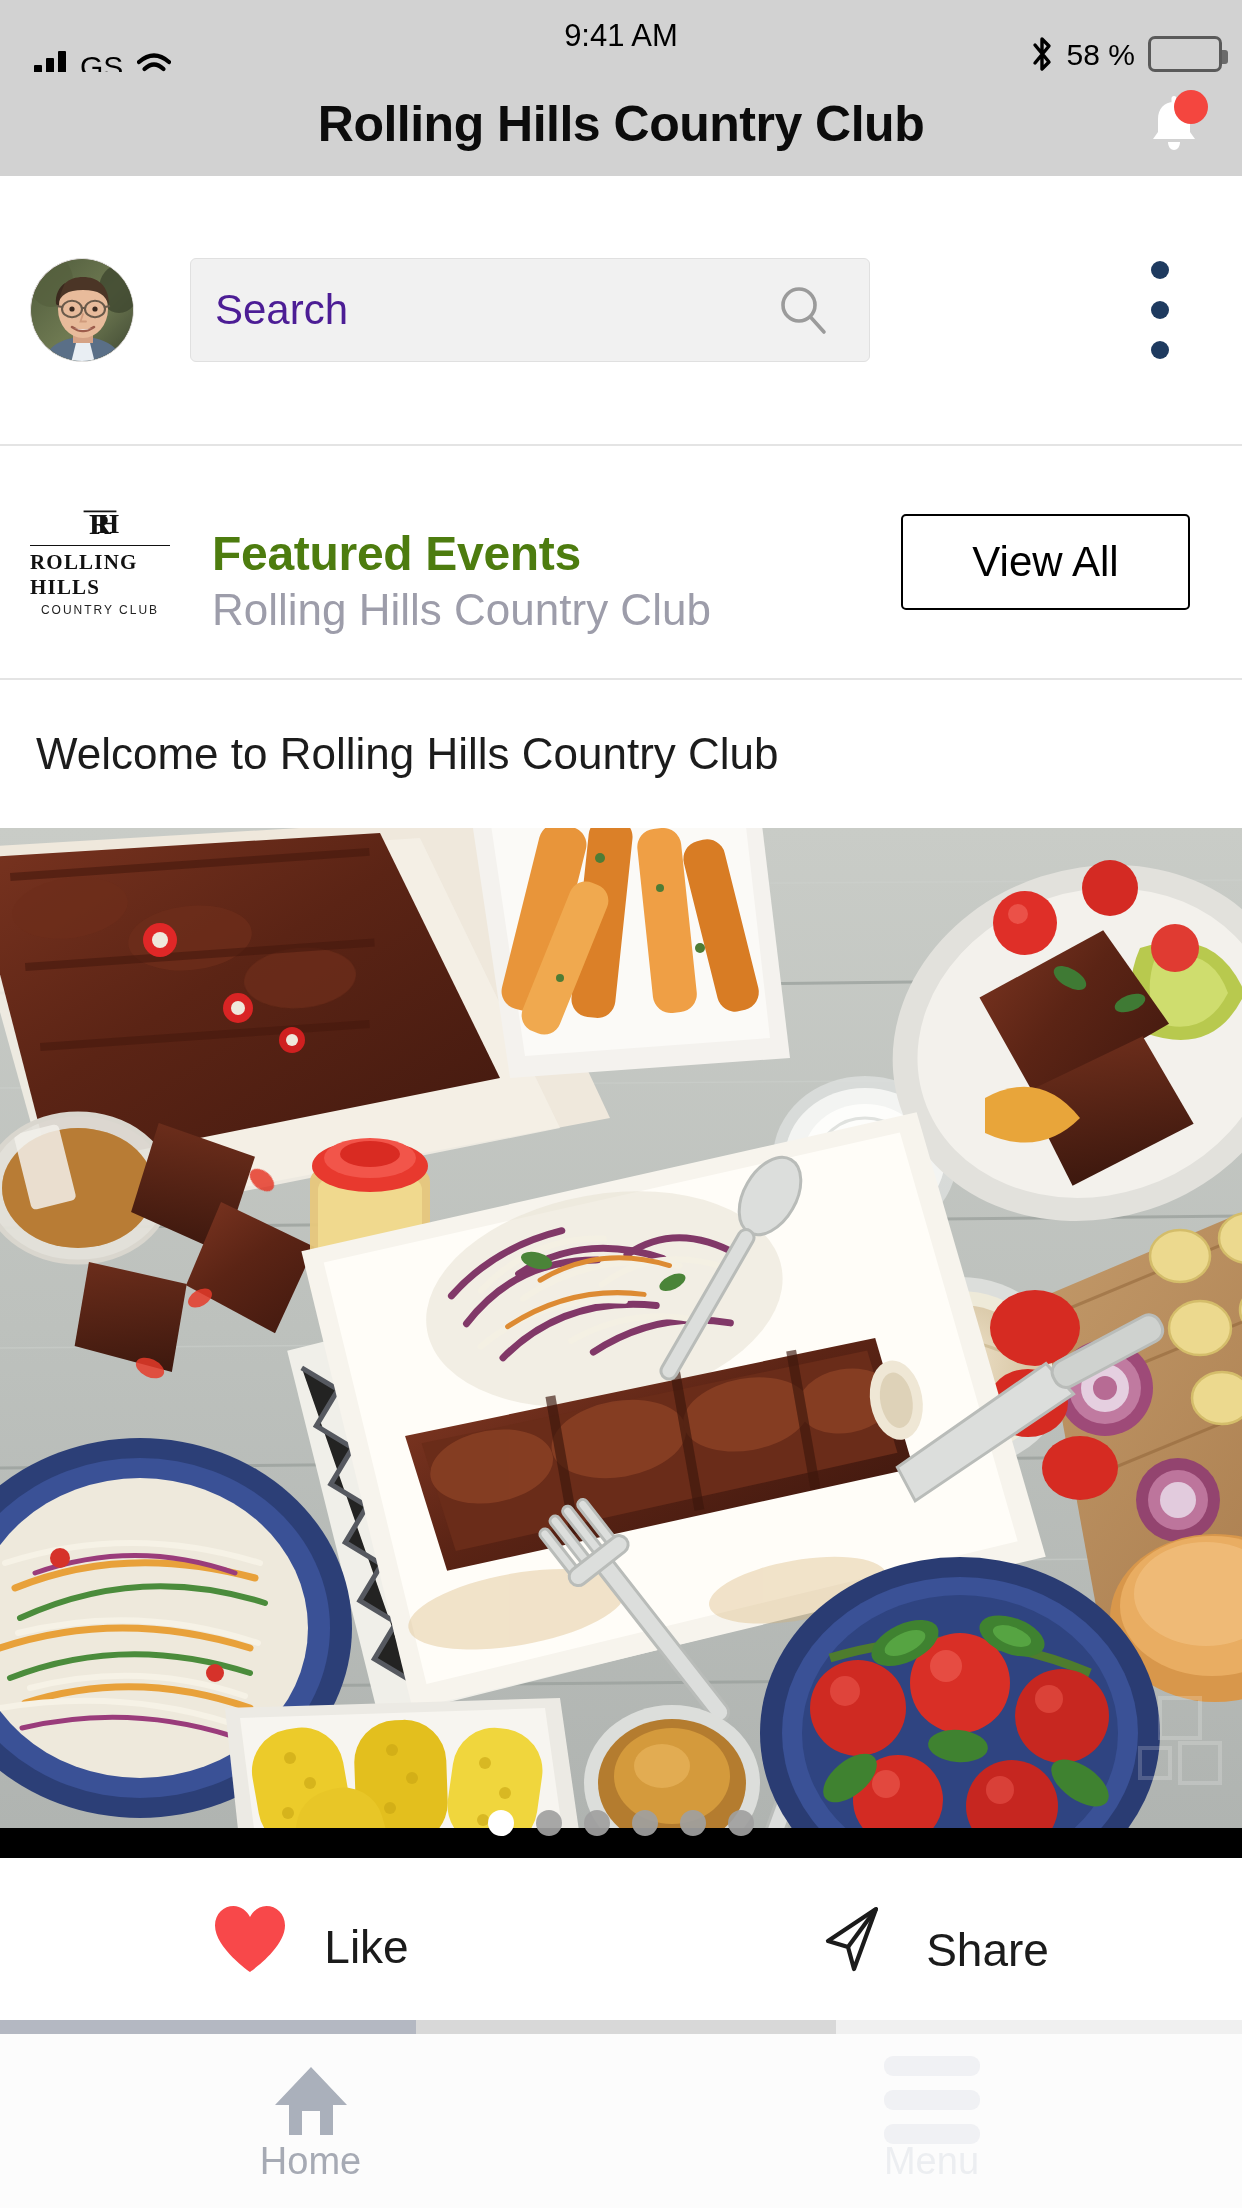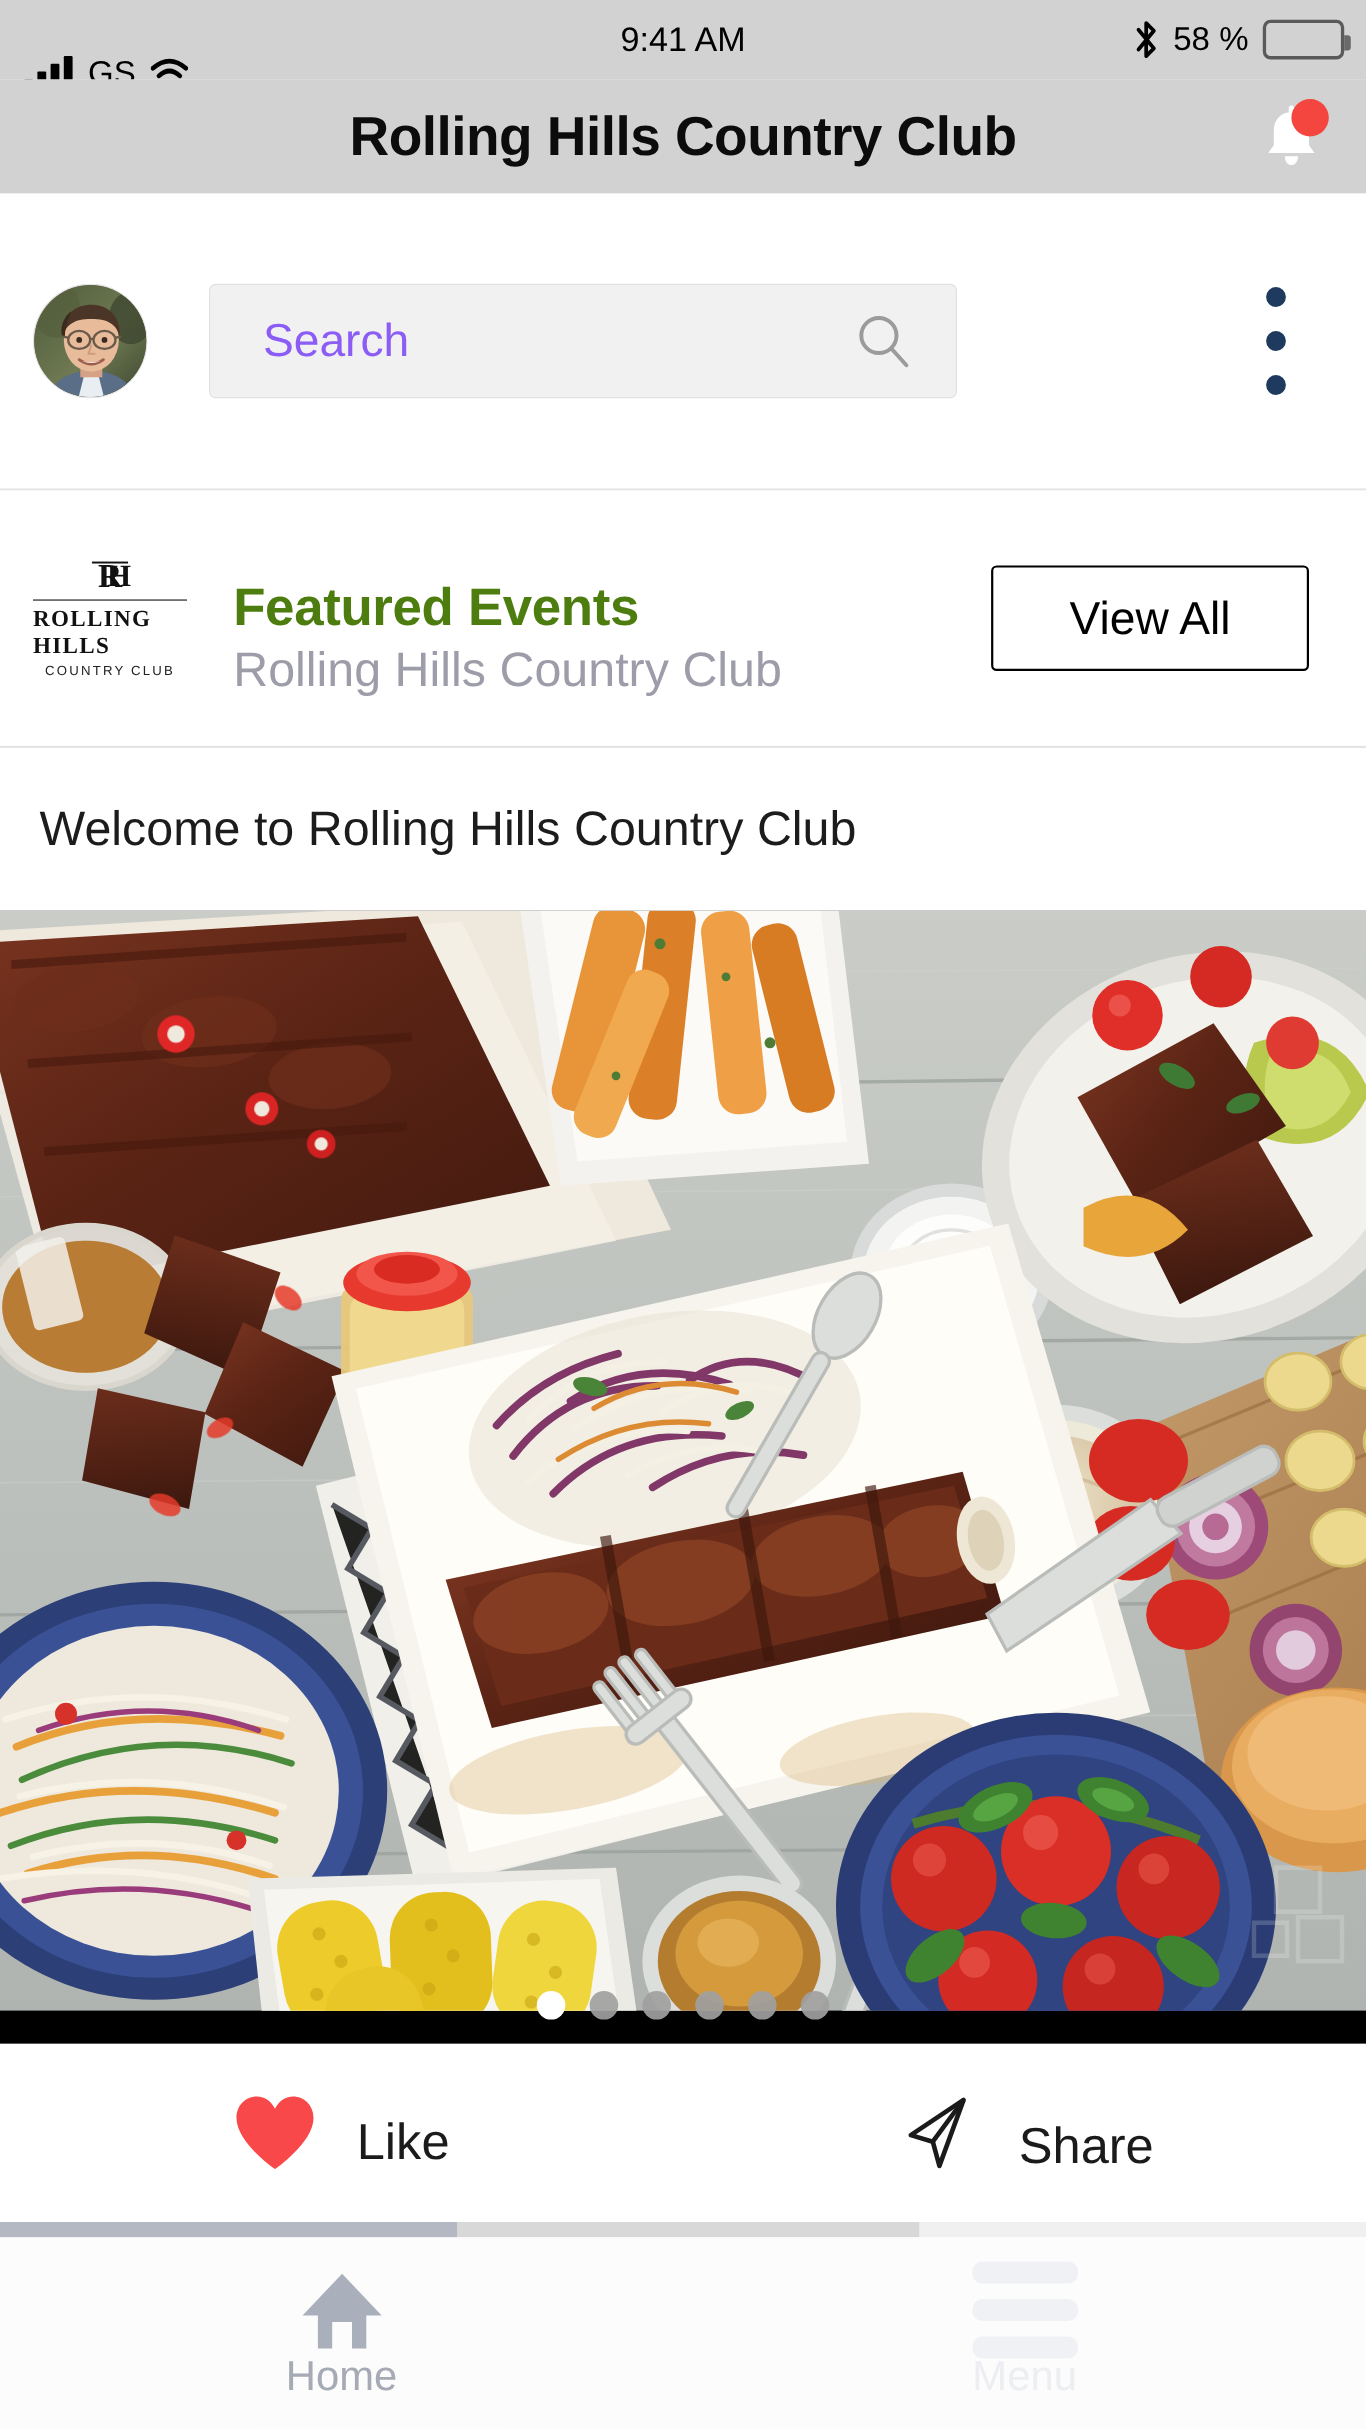--- a/index.html
+++ b/index.html
@@ -25,21 +25,21 @@
   .bars i:nth-child(2){ height:19px; }
   .bars i:nth-child(3){ height:26px; }
   .bars i:nth-child(4){ height:33px; }
   .carrier { font-size:30px; color:#000; font-family:"Liberation Sans", sans-serif; letter-spacing:0px; }
   .wifi { width:34px; height:30px; position:relative; }
   .sb-center {
     position:absolute; left:0; right:0; top:0; height:72px;
     display:flex; align-items:center; justify-content:center;
     font-size:31px; color:#000;
   }
-  .sb-right { position:absolute; right:20px; top:0; height:72px; display:flex; align-items:center; gap:13px; }
+  .sb-right { position:absolute; right:20px; top:0; height:72px; display:flex; align-items:flex-end; gap:13px; }
   .bt { width:24px; height:36px; }
   .battpct { font-size:30px; color:#000; }
   .battery { width:74px; height:36px; border:3px solid #5a5a5a; border-radius:7px; position:relative; padding:3px; }
   .battery .fill { height:100%; background:#000; border-radius:2px; }
   .battery:after {
     content:""; position:absolute; right:-9px; top:11px;
     width:6px; height:14px; background:#6a6a6a; border-radius:0 3px 3px 0;
   }
 
   
@@ -69,21 +69,21 @@
     background:#7d7260; border:1px solid #e5e5e5;
   }
   .avatar svg { display:block; width:104px; height:104px; }
   .searchbox {
     position:absolute; left:190px; top:50%; transform:translateY(-50%);
     width:680px; height:104px;
     background:#f1f1f1; border:1px solid #e0e0e0; border-radius:6px;
     display:flex; align-items:center;
   }
   .searchbox .ph {
-    margin-left:48px; font-size:42px; color:#8b5cf6; font-weight:300;
+    margin-left:24px; font-size:42px; color:#4c1d95; font-weight:300;
   }
   .magnifier { position:absolute; right:38px; top:50%; transform:translateY(-50%); width:56px; height:56px; }
   .kebab {
     position:absolute; left:1140px; top:50%; transform:translateY(-50%);
     width:40px; height:100px; display:flex; flex-direction:column;
     align-items:center; justify-content:center; gap:22px;
   }
   .kebab span { display:block; width:18px; height:18px; border-radius:50%; background:#1e3a5f; }
 
   .hr { position:absolute; left:0; width:1242px; height:2px; background:#e4e4e4; }

